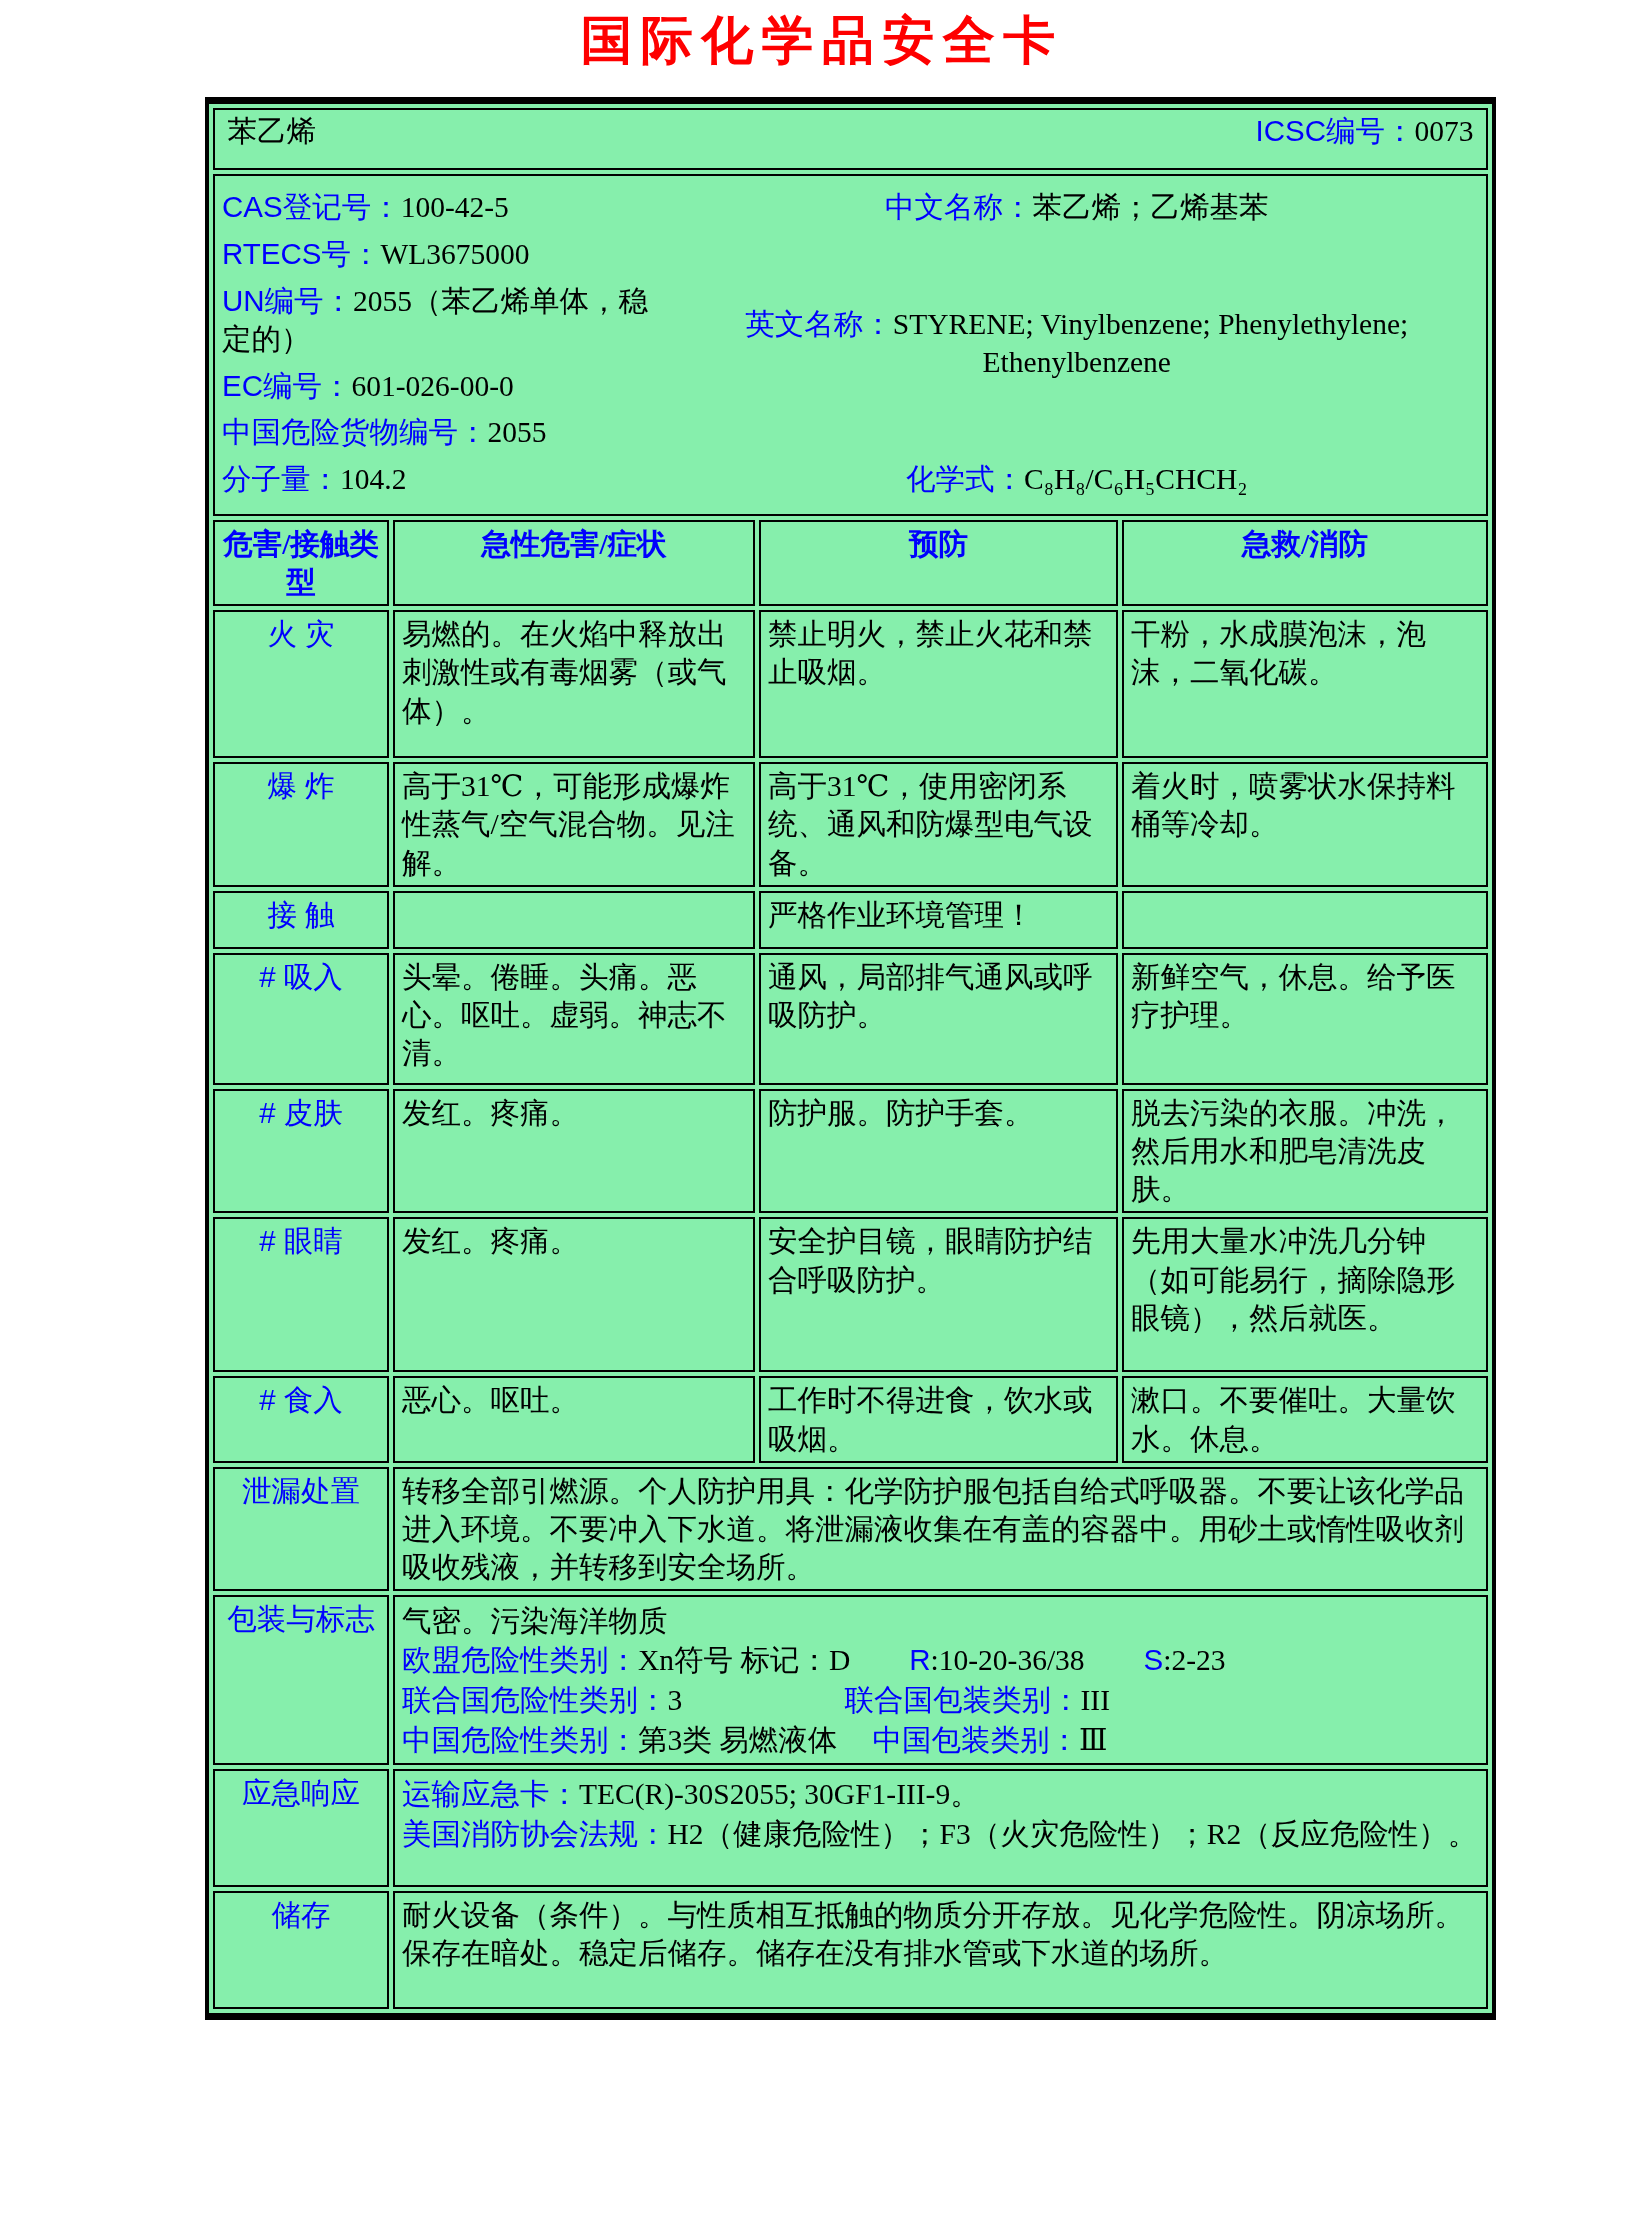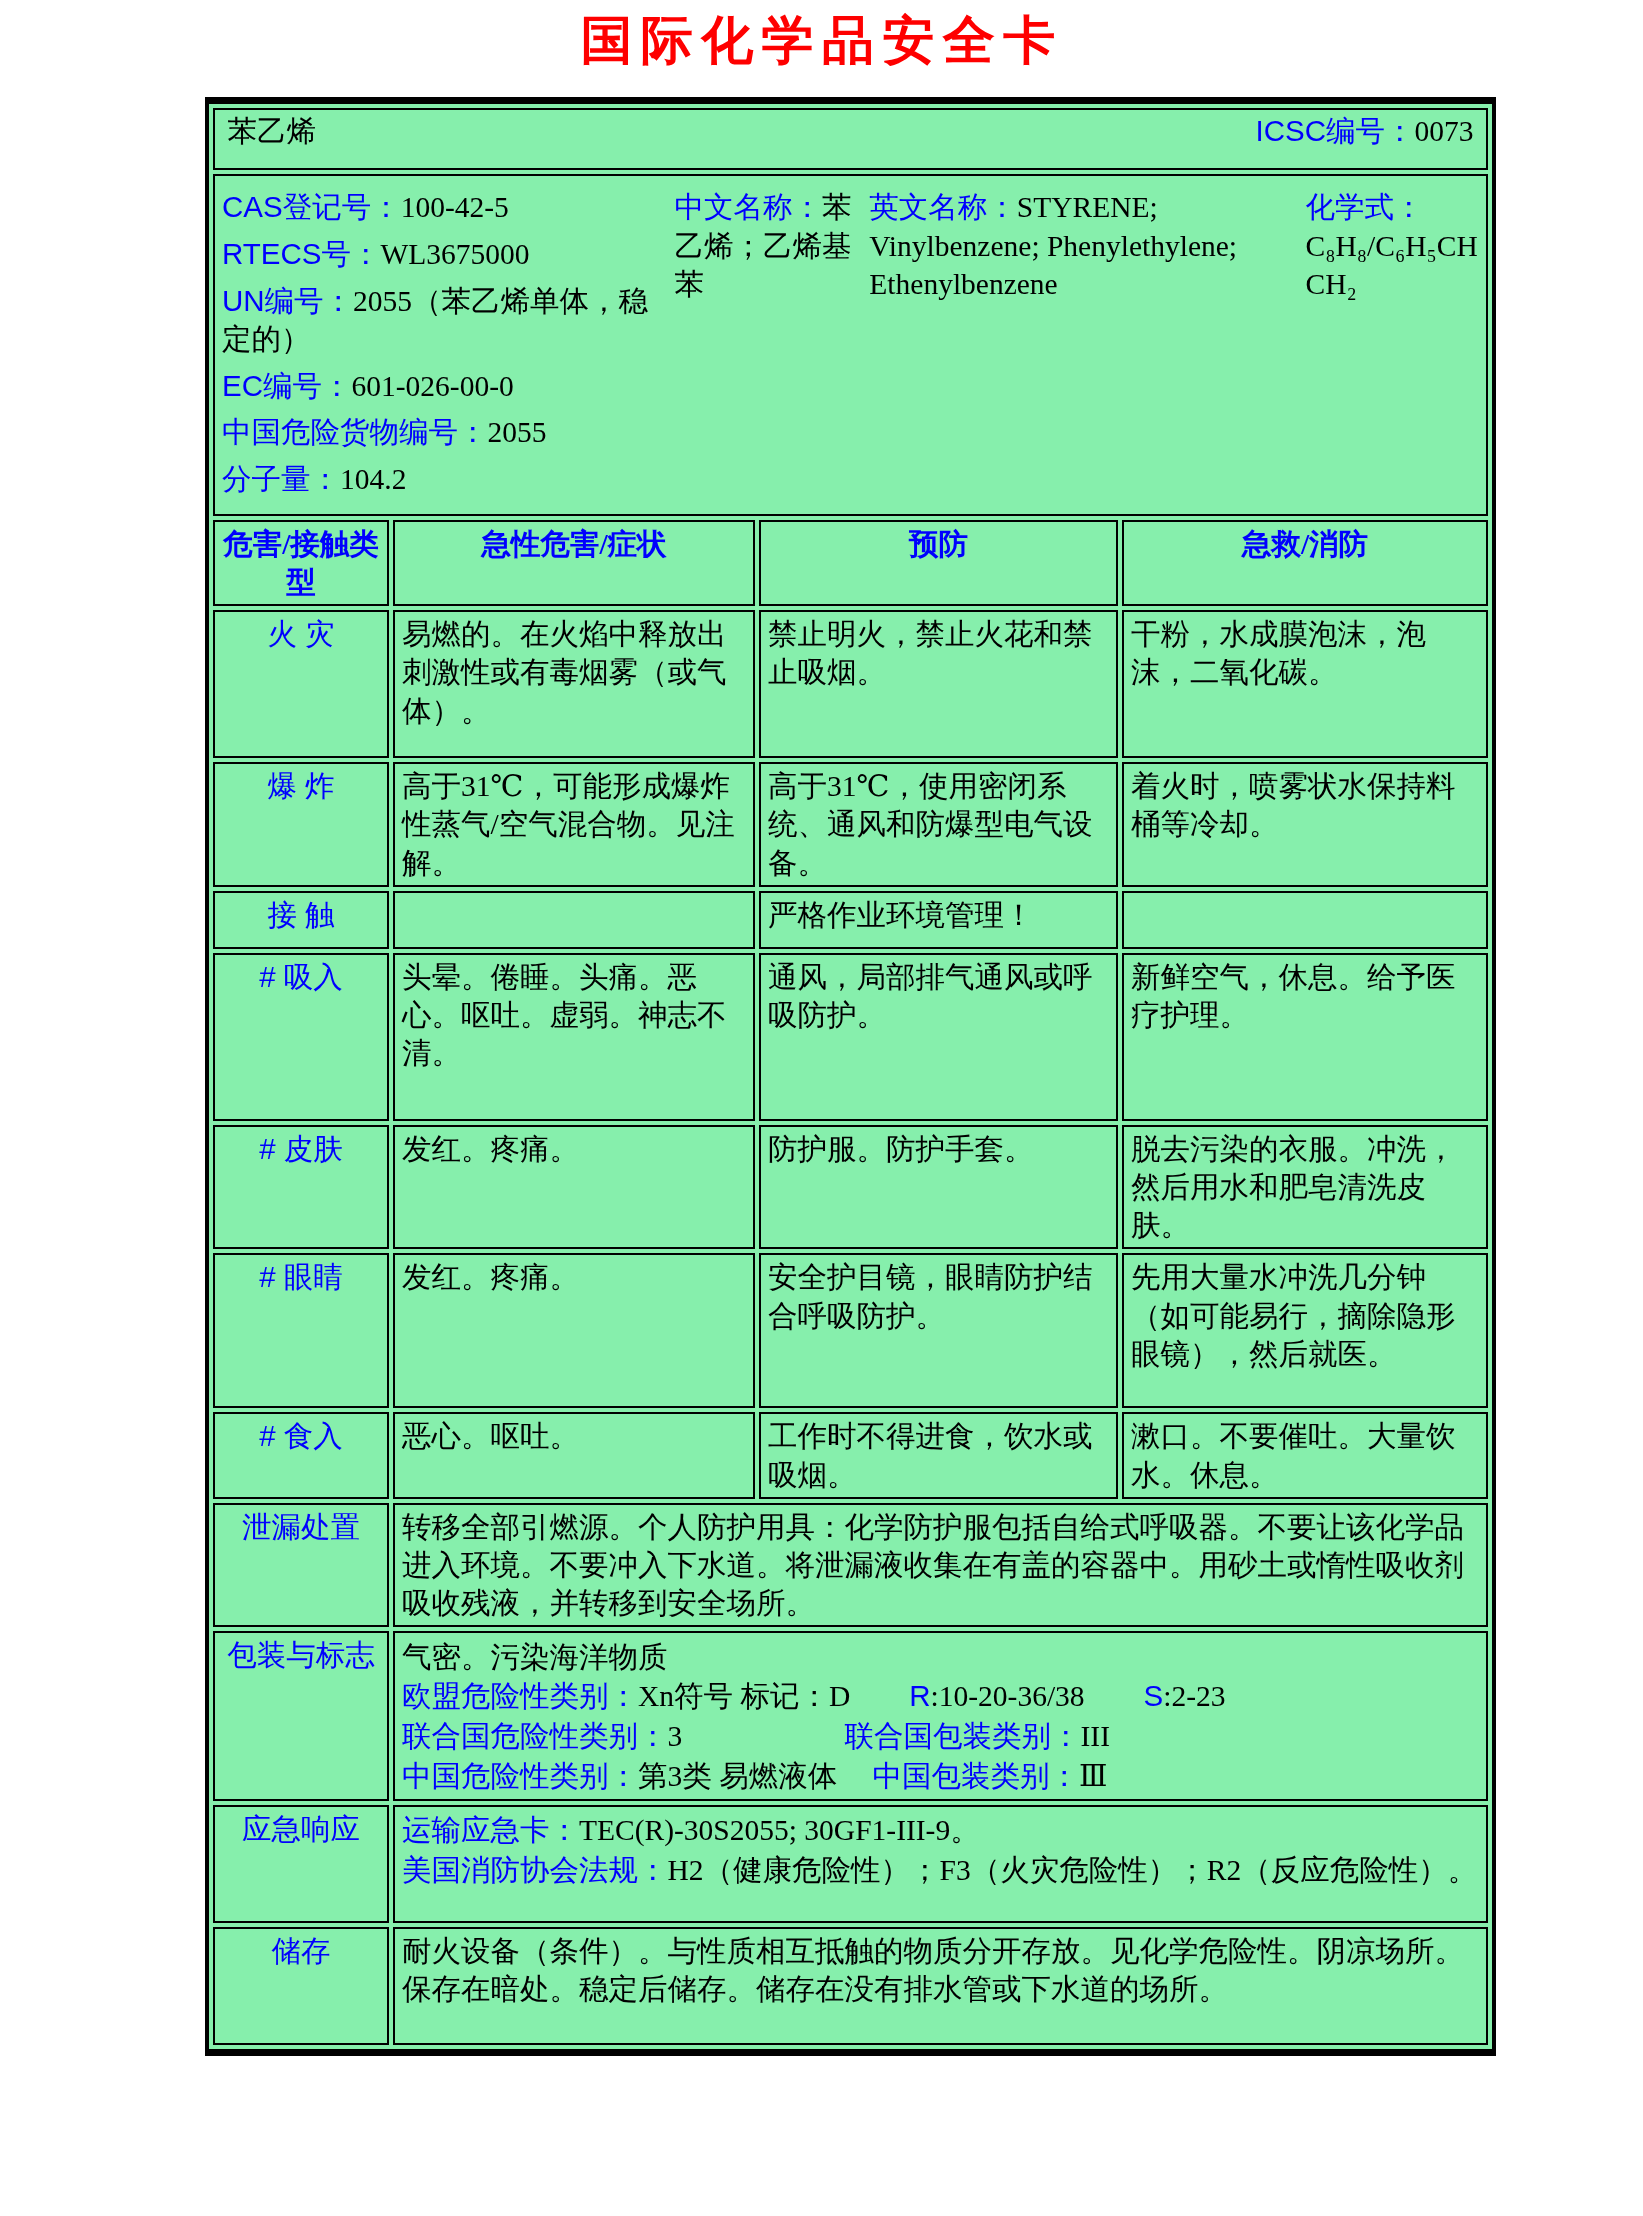--- a/index.html
+++ b/index.html
@@ -29,21 +29,21 @@
     font-family:"Liberation Sans","DejaVu Sans",sans-serif;
   }
 
   
   td.head-cell { vertical-align:middle; }
   .head-flex { display:flex; justify-content:space-between; align-items:center; padding:0 5.6px; }
 
   
   .id-flex { display:flex; align-items:stretch; padding:4.2px 0; }
   .id-left { width:36%; }
-  .id-right { width:64%; display:flex; justify-content:space-between; }
+  .id-right { width:64%; display:flex; flex-direction:column; justify-content:space-between;text-align:center; }
   .id-item { margin:5.6px 0 8.4px 0; }
 
   
   td.hdr-cell {
     text-align:center; vertical-align:middle;
     color:#0000fe; font-weight:bold; font-size:31px;
     font-family:"Liberation Sans","DejaVu Sans",sans-serif;
   }
 
   td.label-cell { text-align:center; vertical-align:middle; font-size:29.5px; }
@@ -119,21 +119,21 @@
     <td>着火时，喷雾状水保持料桶等冷却。</td>
   </tr>
 
   <tr style="height:58px">
     <td class="label-cell"><span class="lbl">接 触</span></td>
     <td></td>
     <td>严格作业环境管理！</td>
     <td></td>
   </tr>
 
-  <tr style="height:168px">
+  <tr style="height:132px">
     <td class="label-cell"><span class="lbl"># 吸入</span></td>
     <td>头晕。倦睡。头痛。恶心。呕吐。虚弱。神志不清。</td>
     <td>通风，局部排气通风或呼吸防护。</td>
     <td>新鲜空气，休息。给予医疗护理。</td>
   </tr>
 
   <tr style="height:113px">
     <td class="label-cell"><span class="lbl"># 皮肤</span></td>
     <td>发红。疼痛。</td>
     <td>防护服。防护手套。</td>

